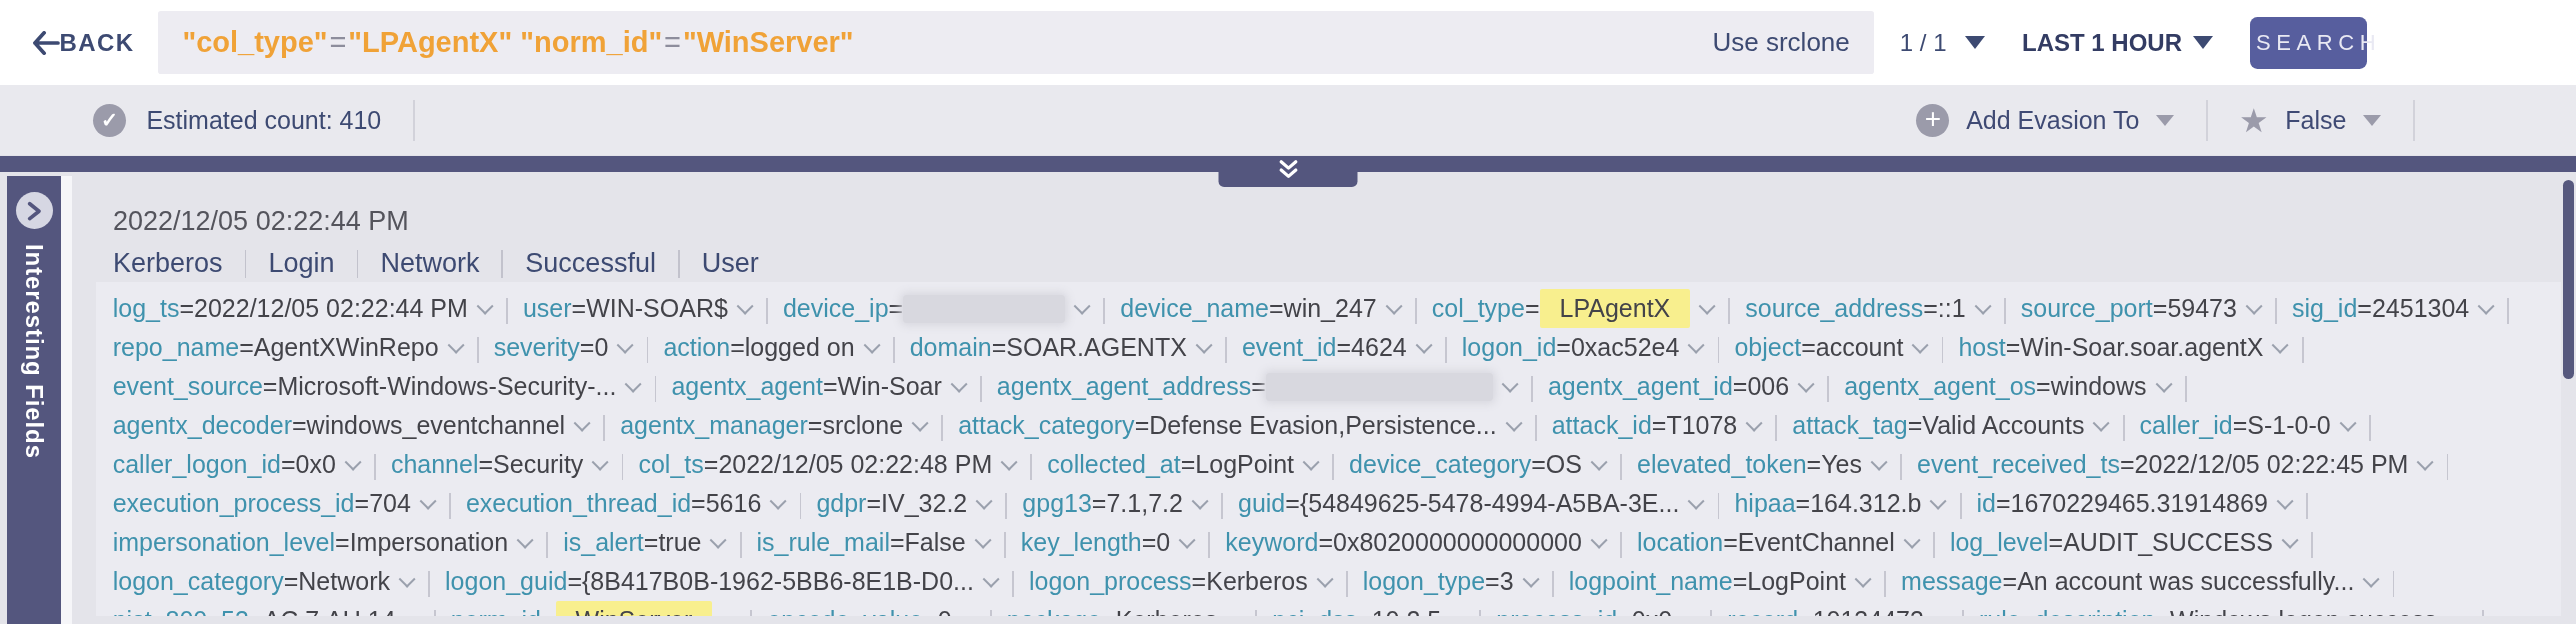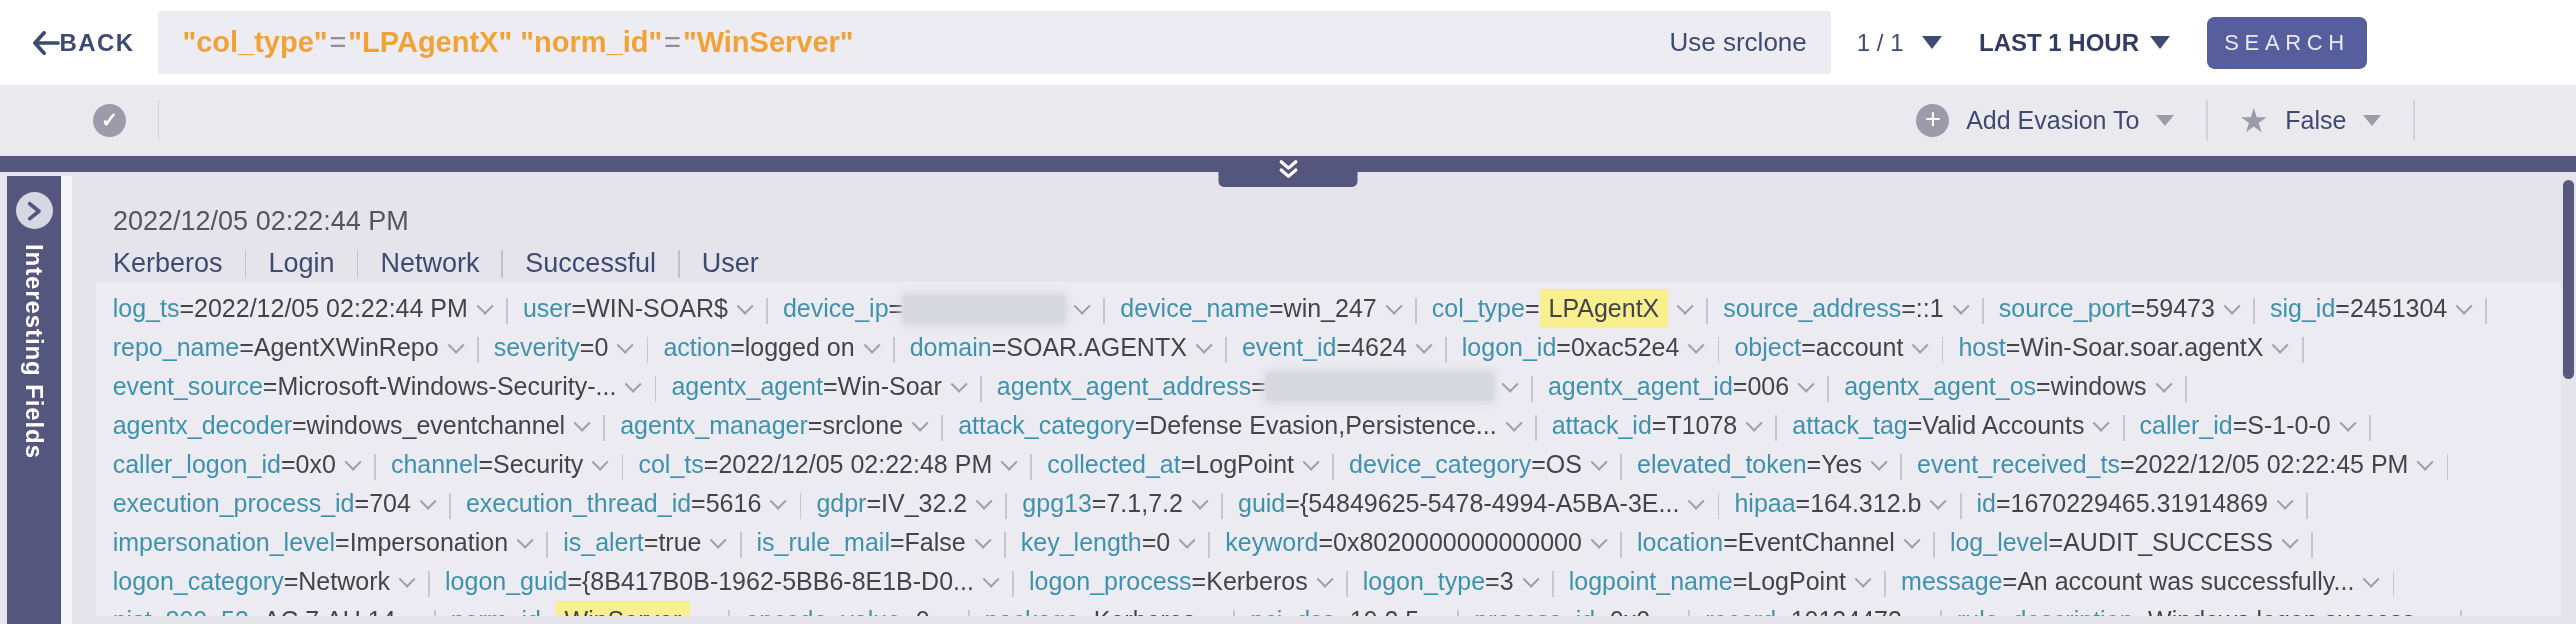--- a/index.html
+++ b/index.html
@@ -12,21 +12,21 @@
   .back{display:flex;align-items:center;margin-left:31.5px;color:#3d4a72;font-size:24px;font-weight:bold;letter-spacing:1.4px;cursor:pointer}
   .back svg{display:block}
   .search-input{height:63px;margin-left:24px;background:#edecf2;display:flex;align-items:center;border-radius:2.8px;padding:0 24px;flex:1;min-width:0}
   .query{font-size:29px;font-weight:bold;color:#f0a237;flex:1;white-space:nowrap;overflow:hidden}
   .q-op{color:#8d8d9c;font-weight:normal;padding:0 1.9px}
   .use-wizard{color:#3d4a72;font-size:26px;white-space:nowrap;cursor:pointer}
   .pager{display:flex;align-items:center;gap:18.5px;margin-left:26px;color:#3d4a72;font-size:24px;white-space:nowrap;cursor:pointer}
   .timerange{display:flex;align-items:center;gap:11px;margin-left:37px;color:#333c63;font-size:24px;font-weight:bold;white-space:nowrap;cursor:pointer}
   .caret-down{width:0;height:0;border-left:10.2px solid transparent;border-right:10.2px solid transparent;border-top:13px solid #3d4a72;display:inline-block}
   .caret-down.gray{border-top-color:#9b9baa;border-left-width:9.3px;border-right-width:9.3px;border-top-width:11px}
-  .search-btn{width:160px;height:52px;background:#575e9e;border:none;border-radius:7.4px;color:#e9e9f3;
+  .search-btn{width:117px;height:52px;background:#575e9e;border:none;border-radius:7.4px;color:#e9e9f3;
     font-family:"Liberation Sans",sans-serif;font-size:22px;letter-spacing:5.6px;margin:0 209px 0 37px;cursor:pointer;flex:none}
   
   .statusbar{position:absolute;top:85px;left:0;right:0;height:70px;background:#e9e9ee;display:flex;align-items:center;color:#3d4a72;font-size:25px}
   .status-left{display:flex;align-items:center;gap:20.4px;margin-left:93px}
   .check-icon{width:33px;height:33px;border-radius:50%;background:#9b9baa;color:#ffffff;display:flex;align-items:center;justify-content:center;font-size:20.4px;font-weight:bold}
   .vdiv{width:1.9px;height:41px;background:#d2d2da;margin:0 31.5px}
   .status-right{margin-left:auto;display:flex;align-items:center;padding-right:130px}
   .status-item{display:flex;align-items:center;gap:16.7px;cursor:pointer;color:#3f4a74}
   .plus-icon{width:33px;height:33px;border-radius:50%;background:#9b9baa;color:#fff;display:flex;align-items:center;justify-content:center;font-size:28px;line-height:1;padding-bottom:2.8px;box-sizing:border-box}
   .star-icon{color:#9b9baa;font-size:33px;line-height:1}
@@ -47,21 +47,21 @@
   .content{position:absolute;left:85px;top:0;right:0;bottom:0}
   .timestamp{margin:35px 0 0 28px;font-size:27px;color:#54545c}
   .tags{margin:11px 0 0 28px;display:flex;align-items:center;font-size:27px;color:#3d4a72;font-weight:500}
   .tag{cursor:pointer}
   .tag-sep{width:1.9px;height:28px;background:#c2c2cc;margin:0 22px}
   .fields-panel{position:absolute;left:11px;right:15px;top:111px;bottom:9.3px;background:#ebebf1;padding:7.4px 16.7px;box-sizing:border-box;
     font-size:25px;line-height:39px;color:#434349;overflow:hidden}
   .field{display:inline-flex;align-items:center;white-space:pre;cursor:pointer}
   .fkey{color:#3f92ad}
   .feq,.fval{color:#434349}
-  .fval.hl{background:#f8ef8e;padding:0 9px;border-radius:1.9px}
+  .fval.hl{background:#f8ef8e;padding:0 20px;border-radius:1.9px}
   .fcaret{width:10.2px;height:10.2px;border-right:2.8px solid #9aa0ad;border-bottom:2.8px solid #9aa0ad;transform:rotate(45deg) translate(-1.9px,-1.9px);margin-left:11px;display:inline-block;flex:none}
   .fsep{display:inline-block;width:1.9px;height:26px;background:#c6c6d0;margin:0 15px;vertical-align:middle}
   .fredacted{display:inline-block;width:162px;height:28px;background:#d8d8df;border-radius:3.7px;box-shadow:0 0 8.3px 2.8px #d8d8df;vertical-align:middle}
   .field[data-name="field-agentx_agent_address"] .fredacted{width:227px}
   .scrollbar{position:absolute;right:1.9px;top:9.3px;width:11px;height:199px;background:#56587d;border-radius:5.6px;cursor:pointer}
 </style>
 </head>
 <body>
 
 <div class="topbar" data-name="top-search-bar">
@@ -84,20 +84,21 @@
   <div class="timerange" data-name="time-range-dropdown">
     <span data-name="time-range-label">LAST 1 HOUR</span>
     <span class="caret-down" data-name="chevron-down-icon"></span>
   </div>
   <button class="search-btn" data-name="search-button">SEARCH</button>
 </div>
 
 <div class="statusbar" data-name="status-bar">
   <div class="status-left" data-name="estimated-count-group">
     <span class="check-icon" data-name="check-circle-icon">✓</span>
+    <span data-name="estimated-count-label">Estimated count: 410</span>
   </div>
   <span class="vdiv" data-name="divider"></span>
   <div class="status-right" data-name="status-bar-actions">
     <div class="status-item" data-name="add-search-to-button">
       <span class="plus-icon" data-name="plus-circle-icon">+</span>
       <span data-name="add-search-to-label">Add Evasion To</span>
       <span class="caret-down gray" data-name="chevron-down-icon"></span>
     </div>
     <span class="vdiv" data-name="divider"></span>
     <div class="status-item" data-name="more-button">

